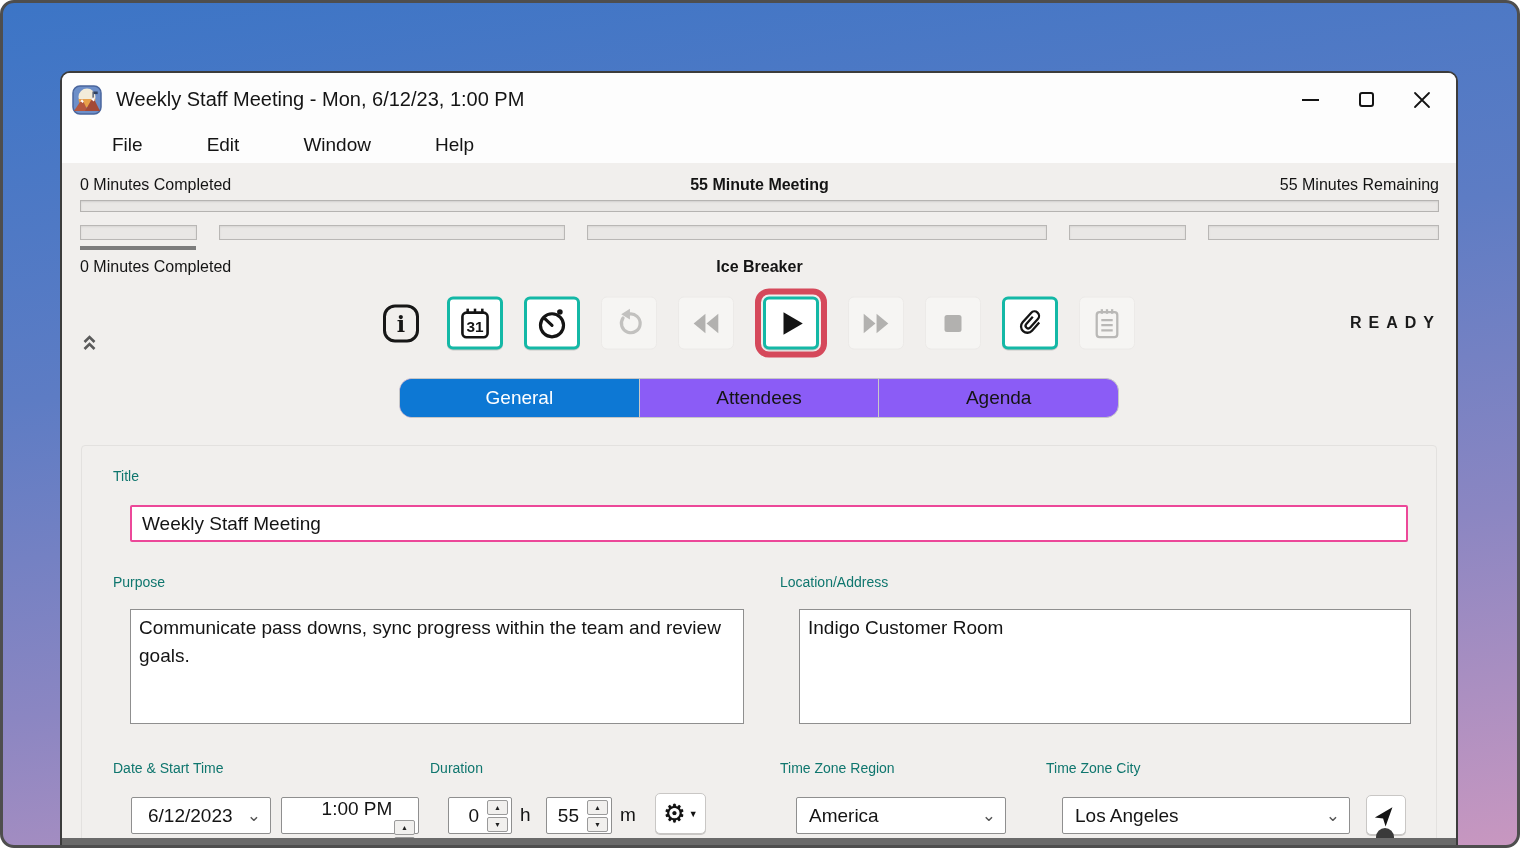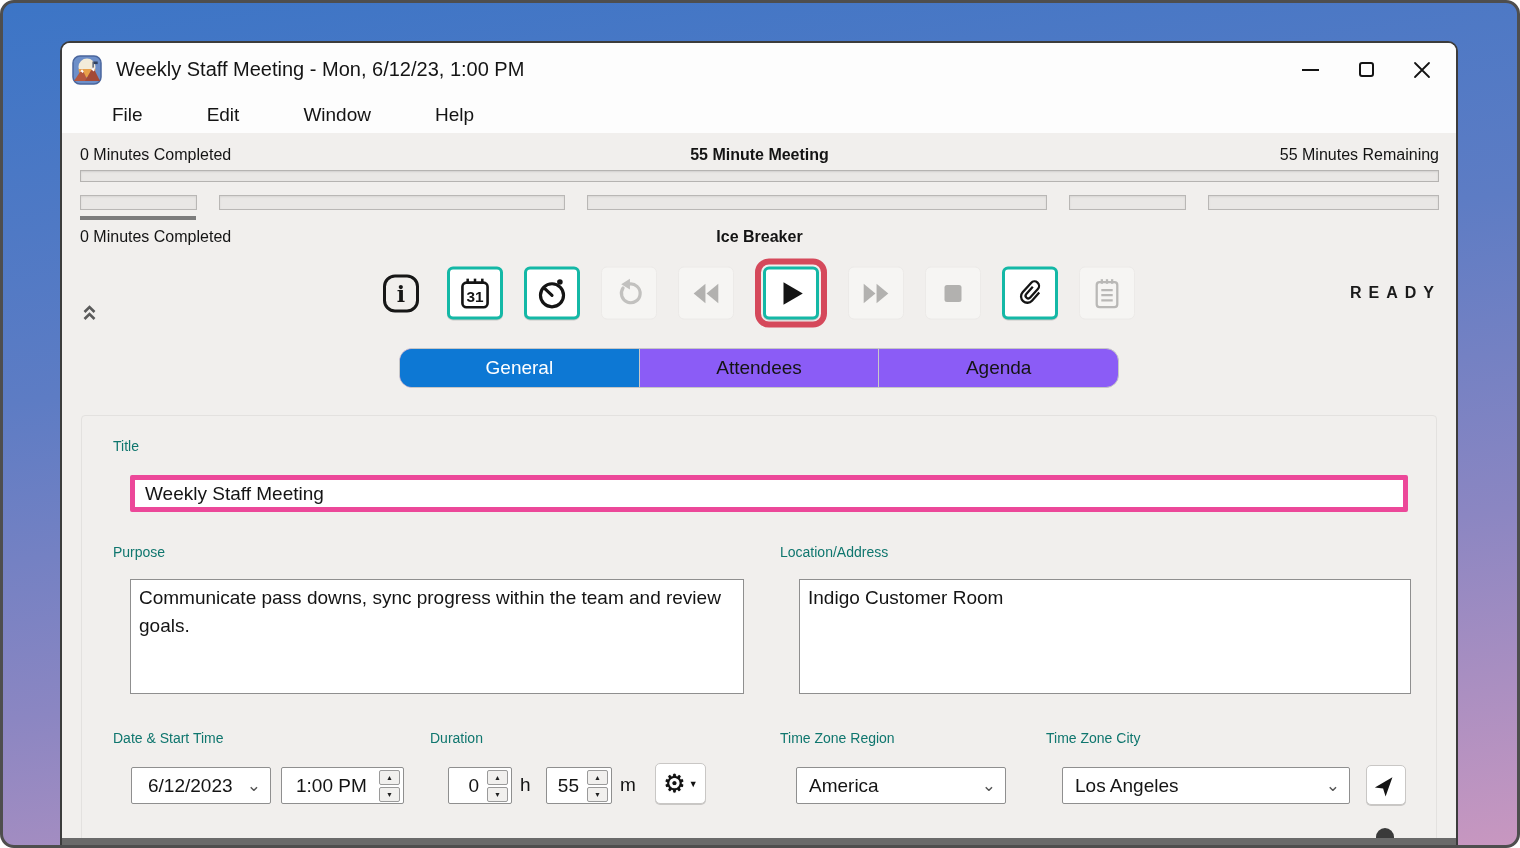--- a/index.html
+++ b/index.html
@@ -6,21 +6,21 @@
   body { margin: 0; background: #ffffff; font-family: "Liberation Sans", sans-serif; }
 
   .screen {
     position: relative; width: 1520px; height: 848px;
     border: 3px solid #4e4e4e; border-radius: 14px;
     background: linear-gradient(172deg, #3c75c6 0%, #5d7cc4 38%, #8b86c2 68%, #c897c0 100%);
     overflow: hidden;
   }
 
   .window {
-    position: absolute; left: 57px; top: 38px; width: 1398px; bottom: -2px;
+    position: absolute; left: 57px; top: 68px; width: 1398px; bottom: -2px;
     background: #f1efed; border: 2px solid #3c3c3c;
     border-radius: 10px 10px 0 0; overflow: hidden;
   }
 
   
   .titlebar { height: 53px; background: #fdfdfd; display: flex; align-items: center; padding: 0 6px 0 10px; }
   .app-icon { width: 30px; height: 30px; flex: 0 0 auto; }
   .title-text { font-size: 20px; color: #141414; margin-left: 14px; flex: 1 1 auto; white-space: nowrap; }
   .win-controls { display: flex; align-items: center; }
   .win-btn { width: 56px; height: 44px; display: flex; align-items: center; justify-content: center; cursor: default; }
@@ -70,21 +70,21 @@
           background: #8b5cf6; border: 1px solid #c6c6c6; border-radius: 13px; overflow: hidden; }
   .tab { flex: 1; display: flex; align-items: center; justify-content: center; font-size: 19px; color: #141414; }
   .tab + .tab { border-left: 1px solid #c9c9c9; }
   .tab.selected { background: #0d78d4; color: #ffffff; border-left: none; }
 
   
   .panel { position: relative; width: 1356px; margin: 27px auto 0; height: 430px;
            border: 1px solid #e3e1df; border-radius: 4px; }
   .flabel { position: absolute; font-size: 14px; color: #0f766e; }
   .field-title { position: absolute; left: 48px; top: 59px; width: 1278px; height: 37px;
-                 border: 5px solid #ec4899; border-radius: 2px; background: #fff;
+                 border: 2px solid #ec4899; border-radius: 2px; background: #fff;
                  font-size: 19px; color: #141414; padding: 0 10px; font-family: "Liberation Sans", sans-serif; }
   .tarea { position: absolute; top: 163px; height: 115px; border: 1px solid #8f8f8f; background: #fff;
            font-size: 19px; color: #141414; padding: 4px 8px; resize: none; overflow: hidden;
            font-family: "Liberation Sans", sans-serif; line-height: 1.45; }
 
   .ctl { position: absolute; top: 351px; height: 37px; background: #fff; border: 1px solid #8f8f8f;
          border-radius: 2px; display: flex; align-items: center; font-size: 19px; color: #141414; }
   .sel-chevron { margin-left: auto; font-size: 17px; color: #555; padding-right: 9px; line-height: 0; }
   .spin-col { display: flex; flex-direction: column; gap: 2px; margin-left: auto; padding-right: 3px; }
   .spin-btn { width: 21px; height: 15px; background: #f1f0ee; border: 1px solid #9a9a9a; border-radius: 2px;
@@ -274,21 +274,21 @@
       <div class="flabel" style="left:31px; top:314px;">Date &amp; Start Time</div>
       <div class="flabel" style="left:348px; top:314px;">Duration</div>
       <div class="flabel" style="left:698px; top:314px;">Time Zone Region</div>
       <div class="flabel" style="left:964px; top:314px;">Time Zone City</div>
 
       <div class="ctl" style="left:49px; width:140px; padding-left:16px;">
         <span>6/12/2023</span>
         <span class="sel-chevron">⌄</span>
       </div>
 
-      <div class="ctl" style="left:199px; width:123px; padding-left:14px;">
+      <div class="ctl" style="left:199px; width:138px; padding-left:14px;flex-direction:column;">
         <span>1:00 PM</span>
         <span class="spin-col">
           <span class="spin-btn">▲</span>
           <span class="spin-btn">▼</span>
         </span>
       </div>
 
       <div class="ctl" style="left:366px; width:64px; padding-left:4px;">
         <span style="width:26px; text-align:right;">0</span>
         <span class="spin-col">

